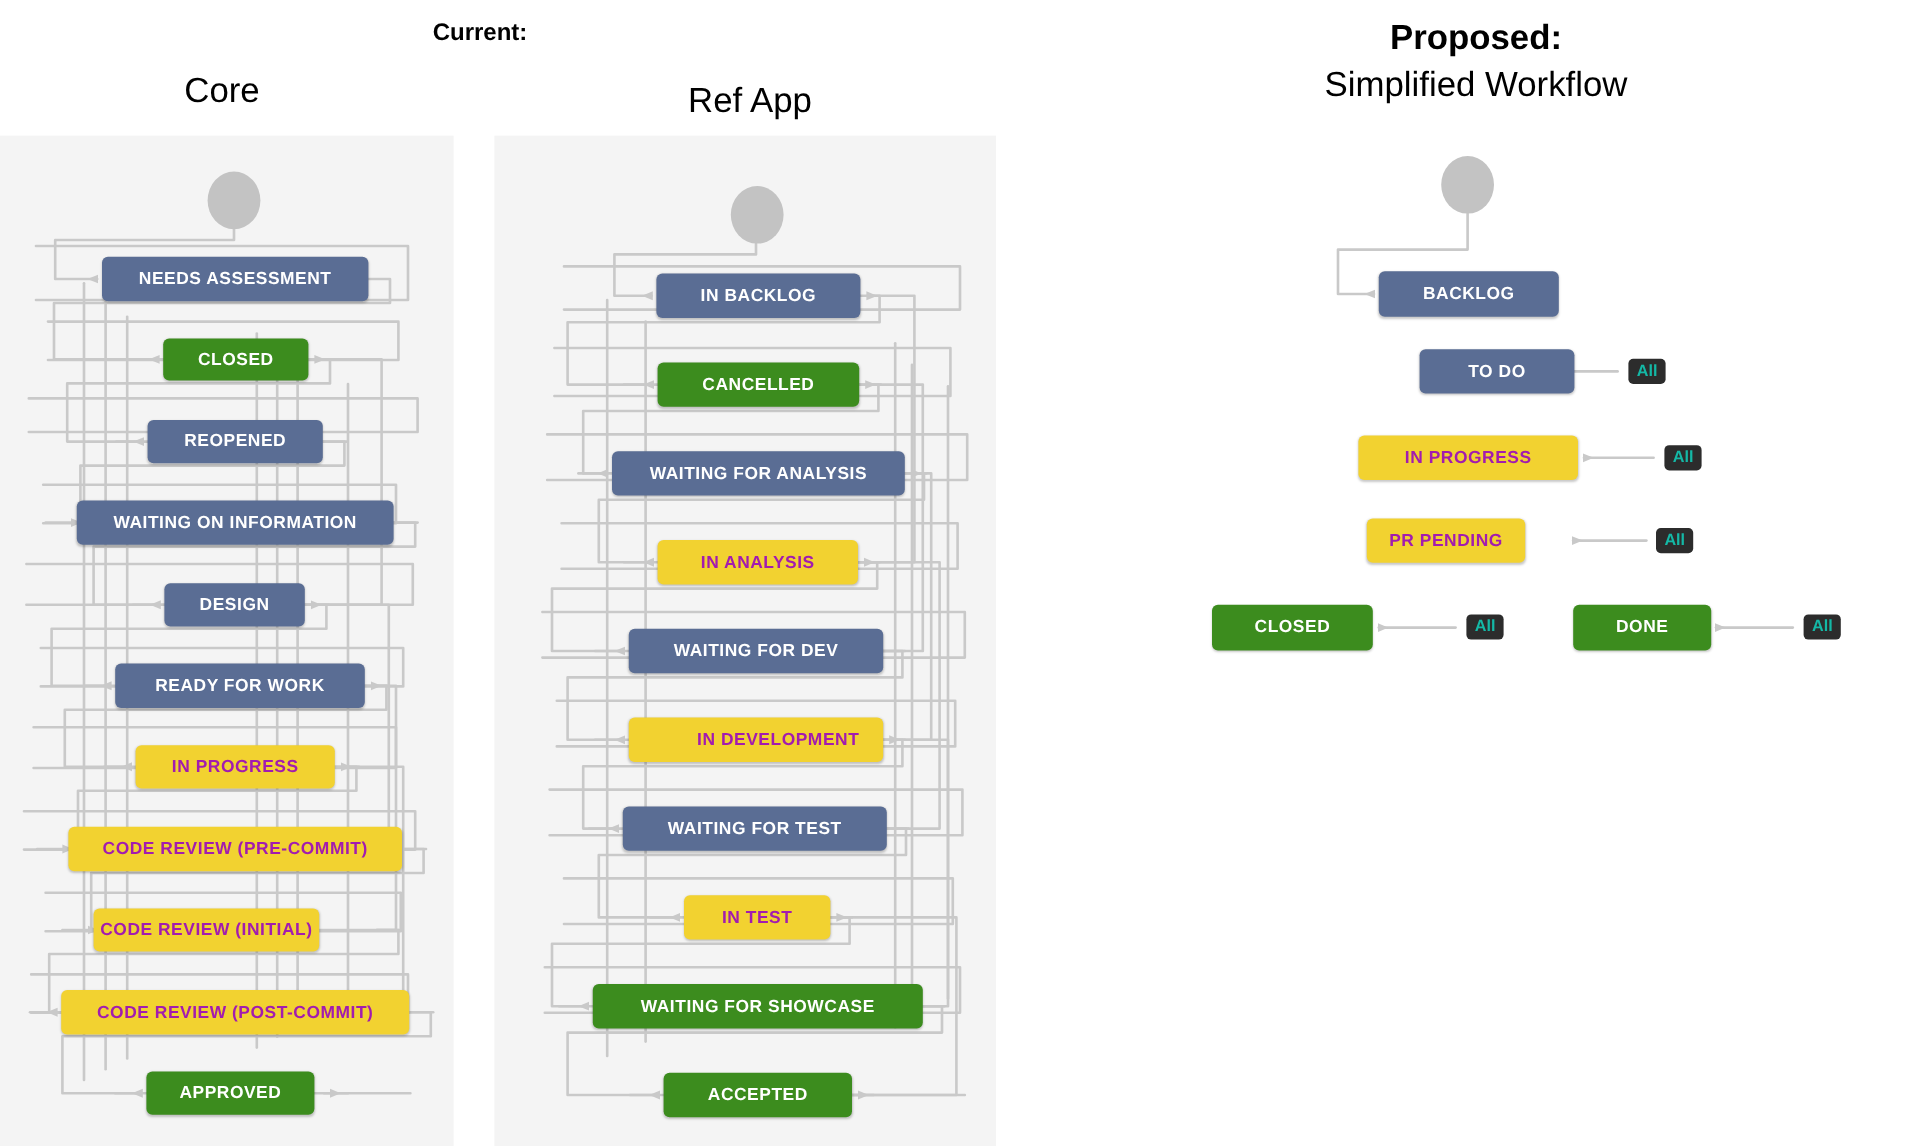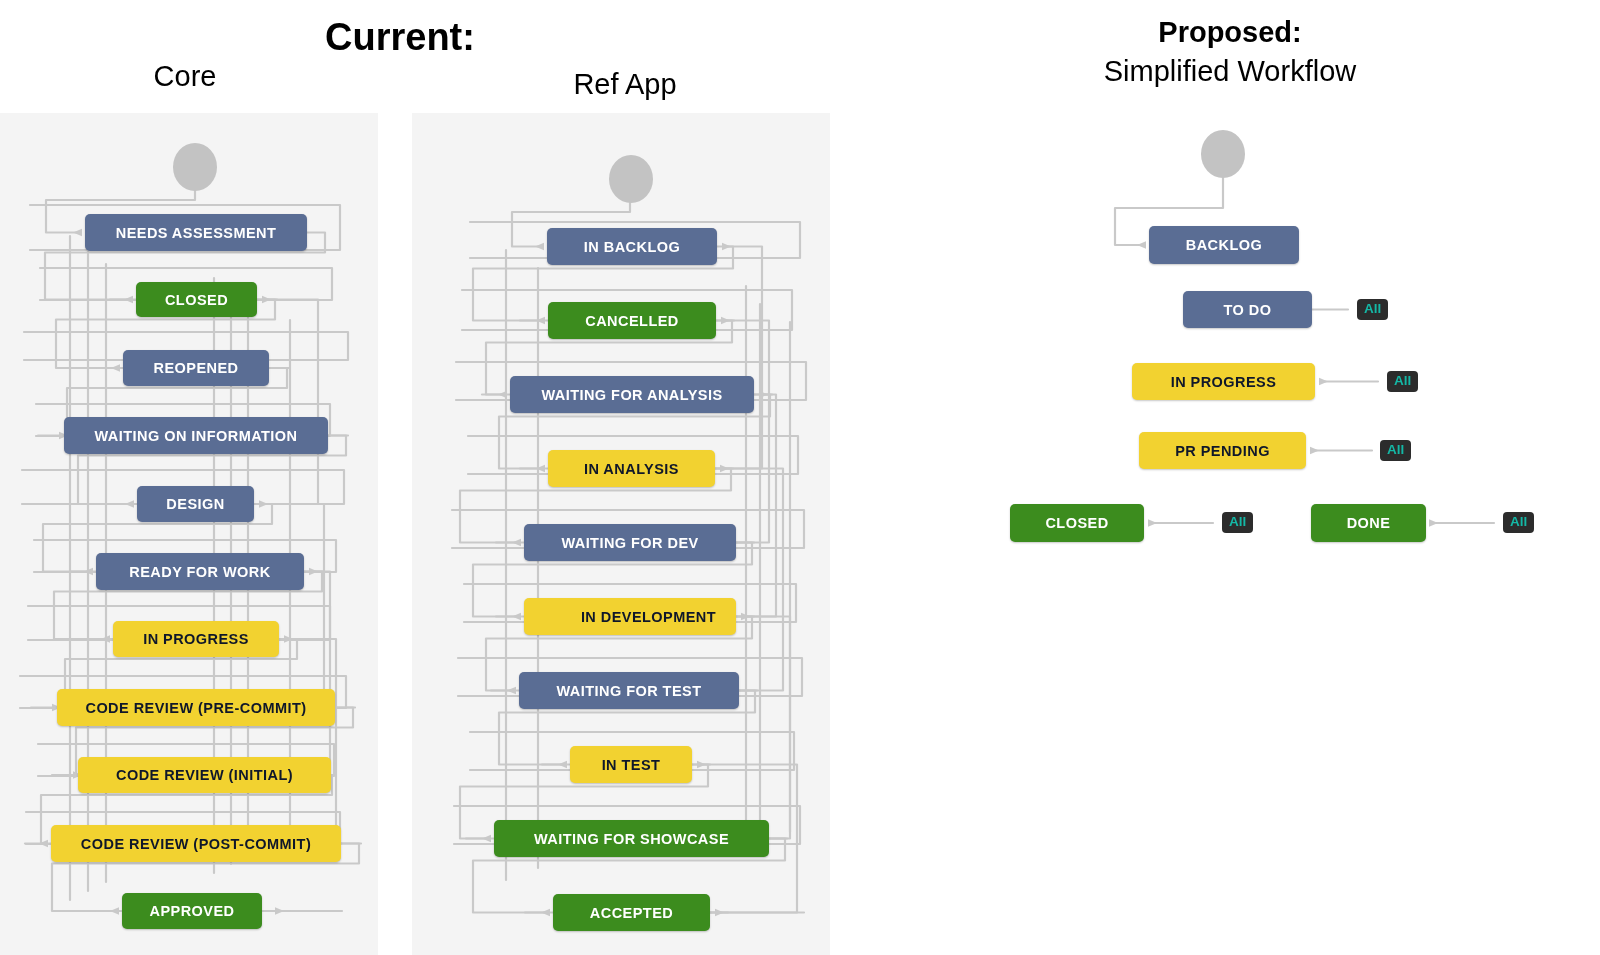--- a/index.html
+++ b/index.html
@@ -12,21 +12,21 @@
 
   
   .hdr-bold{
     position:absolute;font-weight:bold;color:#000;
     text-align:center;white-space:nowrap;
   }
   .hdr-norm{
     position:absolute;font-weight:normal;color:#000;
     text-align:center;white-space:nowrap;
   }
-  #t-current{left:150px;top:16px;width:500px;font-size:38px;}
+  #t-current{left:150px;top:16px;width:500px;font-size:20px;}
   #t-core{left:20px;top:60px;width:330px;font-size:29px;}
   #t-refapp{left:420px;top:68px;width:410px;font-size:29px;}
   #t-proposed{left:980px;top:16px;width:500px;font-size:29px;}
   #t-proposed-sub{left:980px;top:55px;width:500px;font-size:29px;}
 
   
   .panel{position:absolute;background:#f4f4f4;}
   #panel-core{left:0px;top:113px;width:378px;height:842px;}
   #panel-refapp{left:412px;top:113px;width:418px;height:842px;}
 
@@ -37,21 +37,21 @@
   
   .node{
     position:absolute;border-radius:5px;
     display:flex;align-items:center;justify-content:center;
     font-size:14.5px;font-weight:bold;letter-spacing:.45px;
     box-sizing:border-box;white-space:nowrap;
     box-shadow:0 1px 2px rgba(0,0,0,.22);
   }
   .n-blue  {background:#5A6D94;color:#ffffff;}
   .n-green {background:#3C8C1E;color:#ffffff;}
-  .n-yellow{background:#F2D230;color:#0f172a;}
+  .n-yellow{background:#F2D230;color:#a21caf;}
 
   
   .start-dot{
     position:absolute;width:44px;height:48px;border-radius:50%;
     background:#c3c3c3;
   }
 
   
   .all-badge{
     position:absolute;background:#2c2c2c;color:#14b8a6;
@@ -175,37 +175,37 @@
 
   <div id="node-layer">
       <div class="node n-blue" style="left: 85px; top: 214px; width: 222px; height: 37px;">NEEDS ASSESSMENT</div>
       <div class="node n-green" style="left: 136px; top: 282px; width: 121px; height: 35px;">CLOSED</div>
       <div class="node n-blue" style="left: 123px; top: 350px; width: 146px; height: 36px;">REOPENED</div>
       <div class="node n-blue" style="left: 64px; top: 417px; width: 264px; height: 37px;">WAITING ON INFORMATION</div>
       <div class="node n-blue" style="left: 137px; top: 486px; width: 117px; height: 36px;">DESIGN</div>
       <div class="node n-blue" style="left: 96px; top: 553px; width: 208px; height: 37px;">READY FOR WORK</div>
       <div class="node n-yellow" style="left: 113px; top: 621px; width: 166px; height: 36px;">IN PROGRESS</div>
       <div class="node n-yellow" style="left: 57px; top: 689px; width: 278px; height: 37px;">CODE REVIEW (PRE-COMMIT)</div>
-      <div class="node n-yellow" style="left: 78px; top: 757px; width: 253px; height: 36px;">CODE REVIEW (INITIAL)</div>
+      <div class="node n-yellow" style="left: 78px; top: 757px; width: 188px; height: 36px;">CODE REVIEW (INITIAL)</div>
       <div class="node n-yellow" style="left: 51px; top: 825px; width: 290px; height: 37px;">CODE REVIEW (POST-COMMIT)</div>
       <div class="node n-green" style="left: 122px; top: 893px; width: 140px; height: 36px;">APPROVED</div>
       <div class="node n-blue" style="left: 547px; top: 228px; width: 170px; height: 37px;">IN BACKLOG</div>
       <div class="node n-green" style="left: 548px; top: 302px; width: 168px; height: 37px;">CANCELLED</div>
       <div class="node n-blue" style="left: 510px; top: 376px; width: 244px; height: 37px;">WAITING FOR ANALYSIS</div>
       <div class="node n-yellow" style="left: 548px; top: 450px; width: 167px; height: 37px;">IN ANALYSIS</div>
       <div class="node n-blue" style="left: 524px; top: 524px; width: 212px; height: 37px;">WAITING FOR DEV</div>
       <div class="node n-yellow" style="left: 524px; top: 598px; width: 212px; height: 37px; padding-left: 37px;">IN DEVELOPMENT</div>
       <div class="node n-blue" style="left: 519px; top: 672px; width: 220px; height: 37px;">WAITING FOR TEST</div>
       <div class="node n-yellow" style="left: 570px; top: 746px; width: 122px; height: 37px;">IN TEST</div>
       <div class="node n-green" style="left: 494px; top: 820px; width: 275px; height: 37px;">WAITING FOR SHOWCASE</div>
       <div class="node n-green" style="left: 553px; top: 894px; width: 157px; height: 37px;">ACCEPTED</div>
       <div class="node n-blue" style="left: 1149px; top: 226px; width: 150px; height: 38px;">BACKLOG</div>
       <div class="node n-blue" style="left: 1159px; top: 291px; width: 129px; height: 37px; margin-left: 24px;">TO DO</div>
       <div class="node n-yellow" style="left: 1132px; top: 363px; width: 183px; height: 37px;">IN PROGRESS</div>
-      <div class="node n-yellow" style="left: 1139px; top: 432px; width: 167px; height: 37px;">PR PENDING</div>
+      <div class="node n-yellow" style="left: 1139px; top: 432px; width: 132px; height: 37px;">PR PENDING</div>
       <div class="node n-green" style="left: 1010px; top: 504px; width: 134px; height: 38px;">CLOSED</div>
       <div class="node n-green" style="left: 1311px; top: 504px; width: 115px; height: 38px;">DONE</div>
       <div class="all-badge" style="left: 1357px; top: 299px;">All</div>
       <div class="all-badge" style="left: 1387px; top: 371px;">All</div>
       <div class="all-badge" style="left: 1380px; top: 440px;">All</div>
       <div class="all-badge" style="left: 1222px; top: 512px;">All</div>
       <div class="all-badge" style="left: 1503px; top: 512px;">All</div>
       <div class="start-dot" style="left: 173px; top: 143px;"></div>
       <div class="start-dot" style="left: 609px; top: 155px;"></div>
       <div class="start-dot" style="left: 1201px; top: 130px;"></div>

